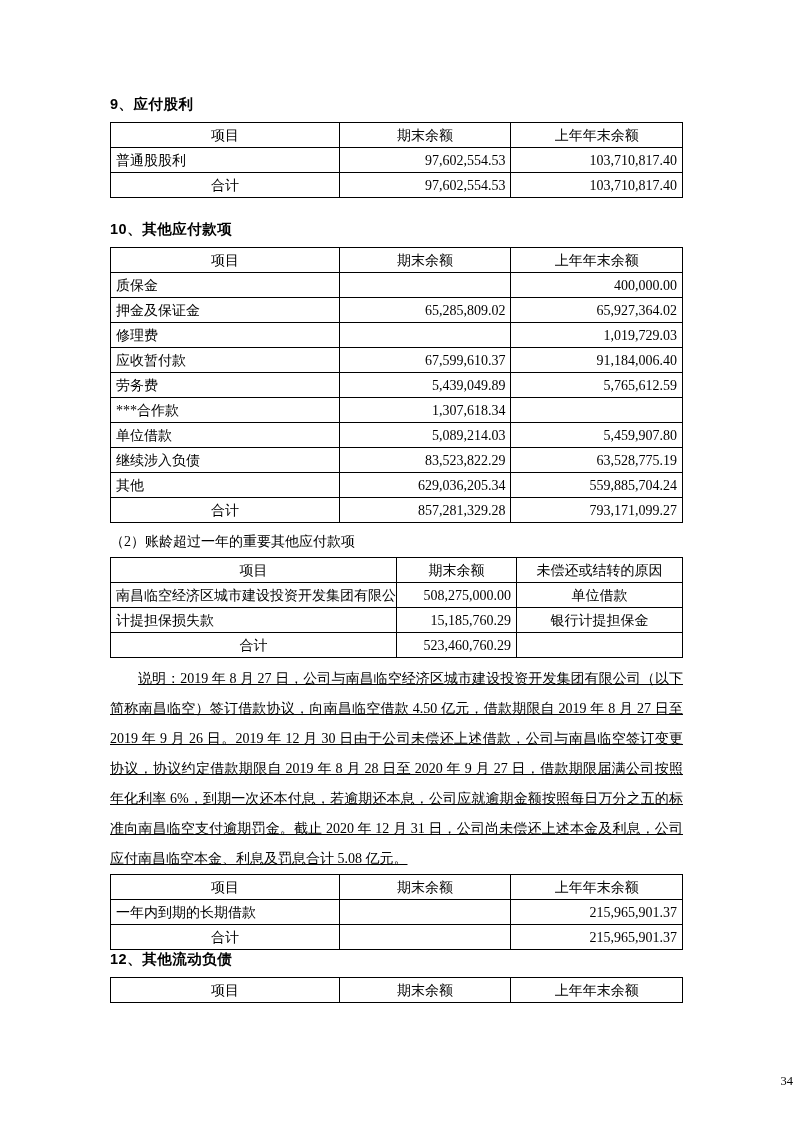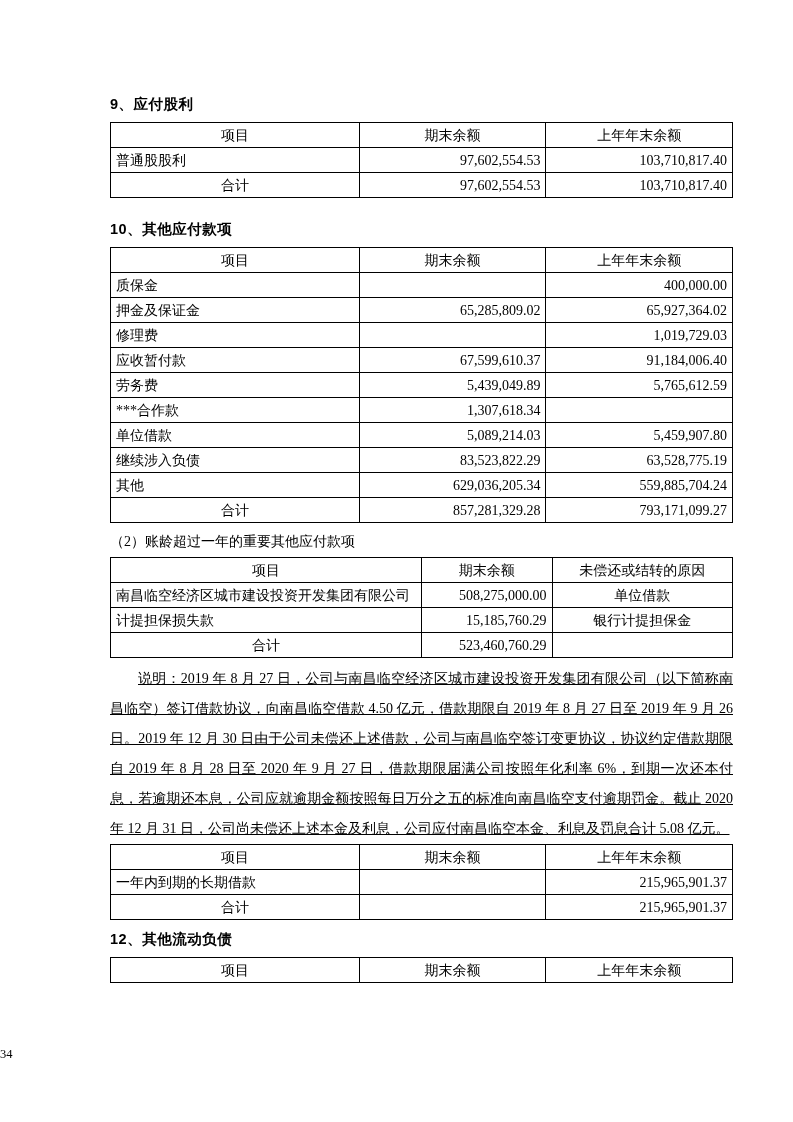--- a/index.html
+++ b/index.html
@@ -7,21 +7,21 @@
     padding: 0;
     background: #b0b0b0;
   }
   .page {
     width: 793px;
     height: 1122px;
     background: #ffffff;
     margin: 0 auto;
     position: relative;
     box-sizing: border-box;
-    padding: 95px 60px 40px 110px;
+    padding: 95px 110px 40px 110px;
     font-family: "Liberation Serif", "DejaVu Serif", serif;
     color: #000;
   }
   .sec-title {
     font-weight: bold;
     font-size: 14.5px;
     font-family: "Liberation Sans", sans-serif;
     margin: 0 0 8px 0;
     letter-spacing: 0.5px;
   }
@@ -54,24 +54,24 @@
   p.body {
     font-size: 14px;
     line-height: 30px;
     text-align: justify;
     margin: 6px 0 0 0;
     text-indent: 2em;
     text-decoration: underline;
   }
   .pagenum {
     position: absolute;
-    bottom: 60px;
+    bottom: 33px;
     left: 0;
     width: 100%;
-    text-align: left;
+    text-align: right;
     font-size: 12.5px;
   }
 </style>
 </head>
 <body>
 
 <div class="page">
 
   <div class="sec-title">9、应付股利</div>
 
@@ -221,21 +221,21 @@
         <td class="r">215,965,901.37</td>
       </tr>
       <tr>
         <td class="c">合计</td>
         <td class="r"></td>
         <td class="r">215,965,901.37</td>
       </tr>
     </tbody>
   </table>
 
-  <div class="sec-title" style="margin-top:10px;">12、其他流动负债</div>
+  <div class="sec-title" style="">12、其他流动负债</div>
 
   <table class="doc">
     <colgroup>
         <col style="width:40%">
         <col style="width:30%">
         <col style="width:30%">
       </colgroup>
     <tbody>
       <tr>
         <td class="c">项目</td>

